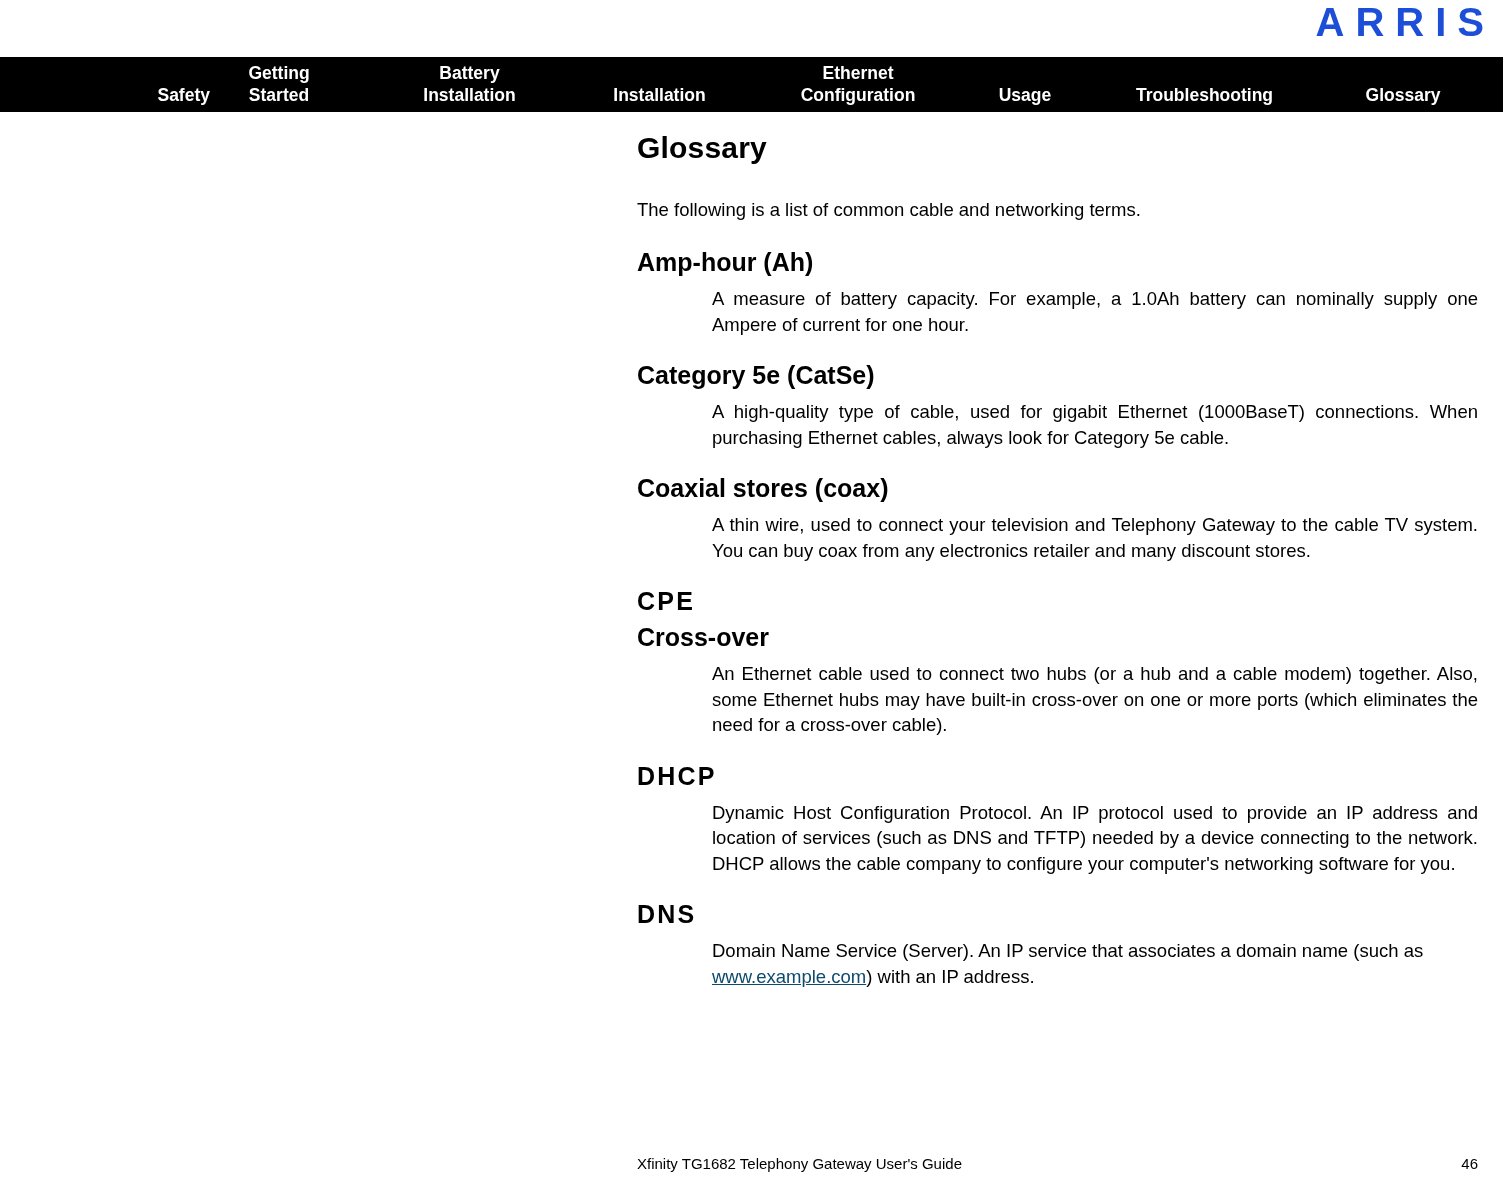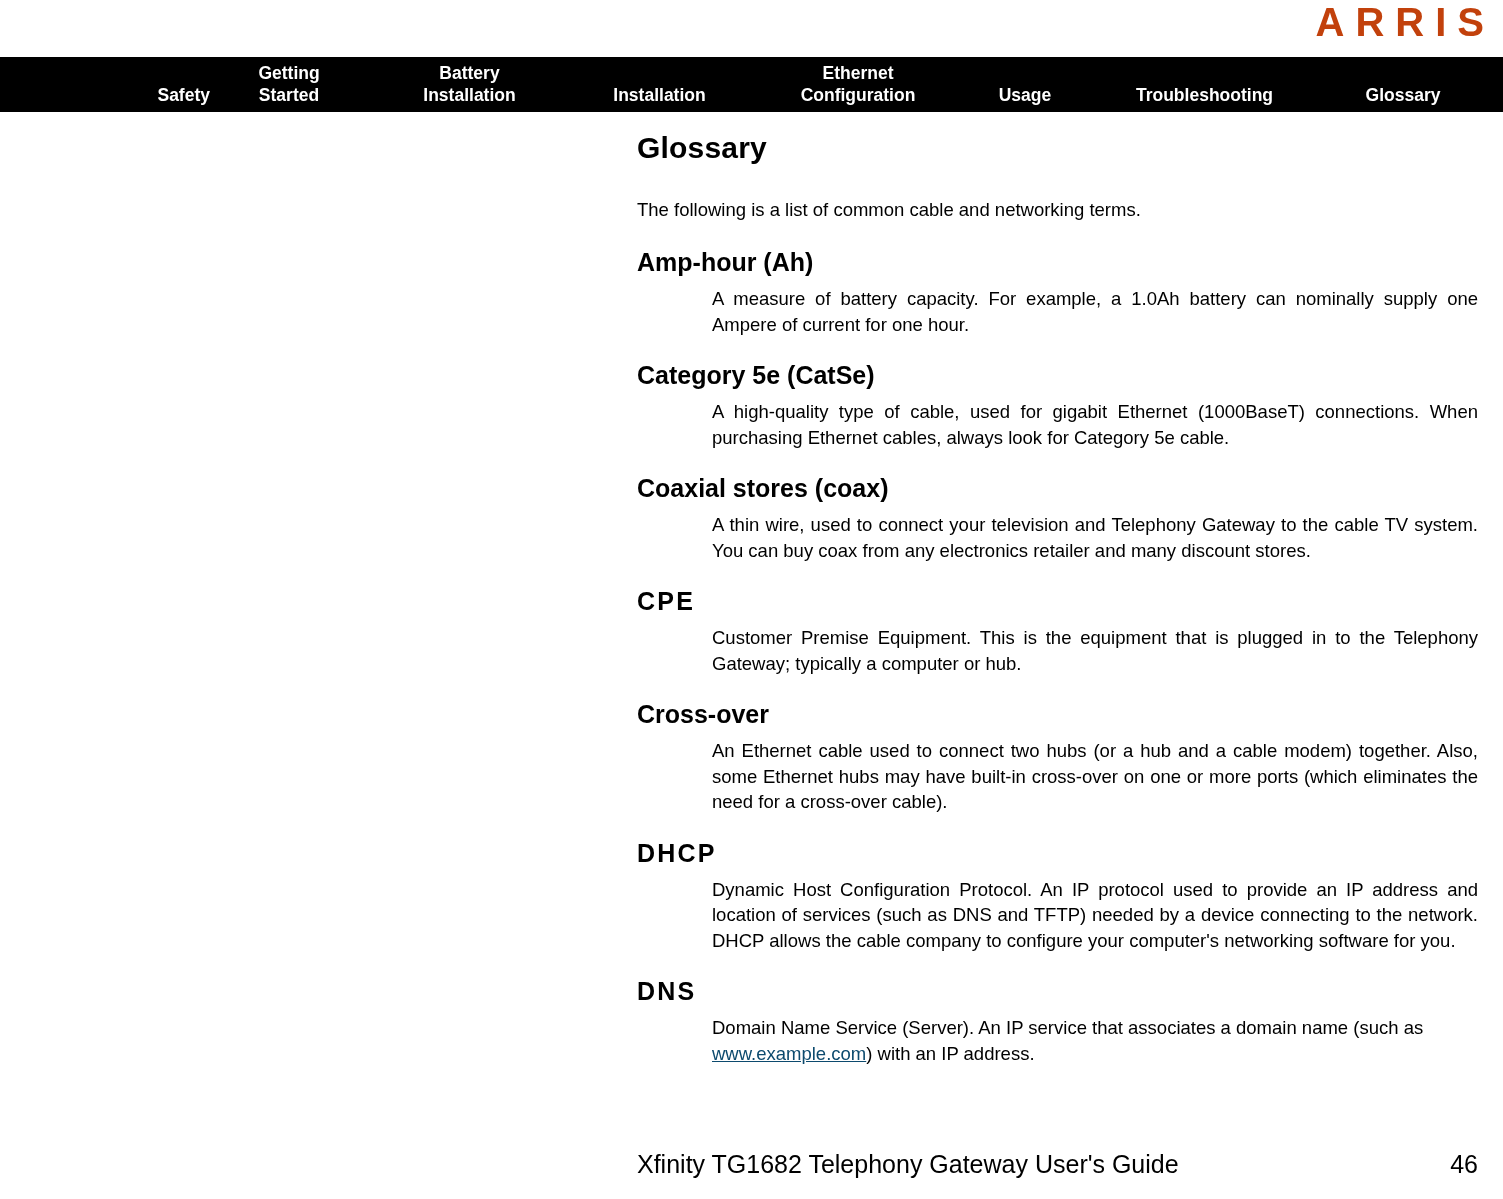--- a/index.html
+++ b/index.html
@@ -20,21 +20,21 @@
   
   .brand {
     position: absolute;
     top: 0px;
     right: 8px;
     font-family: "Liberation Sans", sans-serif;
     font-weight: bold;
     font-size: 40px;
     letter-spacing: 11px;
     line-height: 44px;
-    color: #c2410c;
+    color: #1d4ed8;
     white-space: nowrap;
   }
 
   
   .navbar {
     position: absolute;
     left: 0;
     top: 57px;
     width: 1503px;
     height: 55px;
@@ -100,52 +100,51 @@
 
   
   .footer {
     position: absolute;
     left: 637px;
     top: 1152px;
     width: 841px;
     display: flex;
     justify-content: space-between;
     align-items: baseline;
-    font-size: 25px;
+    font-size: 15px;
     line-height: 24px;
   }
 </style>
 </head>
 <body>
 
 <div class="brand">ARRIS</div>
 
 <nav class="navbar" id="navbar">
     <div class="nav-item" style="left: 0px; width: 210px; text-align: right;"><span>Safety</span></div>
-    <div class="nav-item" style="left: 214px; width: 150px;"><span>Getting</span><span>Started</span></div>
+    <div class="nav-item" style="left: 204px; width: 150px;"><span>Getting</span><span>Started</span></div>
     <div class="nav-item" style="left: 372px; width: 195px; margin-top: 45px;"><span>Battery</span><span>Installation</span></div>
     <div class="nav-item" style="left: 572px; width: 175px;"><span>&nbsp;</span><span>Installation</span></div>
     <div class="nav-item" style="left: 748px; width: 220px;"><span>Ethernet</span><span>Configuration</span></div>
     <div class="nav-item" style="left: 960px; width: 130px;"><span>&nbsp;</span><span>Usage</span></div>
     <div class="nav-item" style="left: 1092px; width: 225px;"><span>&nbsp;</span><span>Troubleshooting</span></div>
     <div class="nav-item" style="left: 1318px; width: 170px;"><span>&nbsp;</span><span>Glossary</span></div>
   </nav>
 
 <main class="content">
   <h1 class="page-title">Glossary</h1>
   <p class="intro">The following is a list of common cable and networking terms.</p>
   <div id="entries">
       <div class="term">Amp-hour (Ah)</div>
       <p class="def">A measure of battery capacity. For example, a 1.0Ah battery can nominally supply one Ampere of current for one hour.</p>
       <div class="term">Category 5e (CatSe)</div>
       <p class="def">A high-quality type of cable, used for gigabit Ethernet (1000BaseT) connections. When purchasing Ethernet cables, always look for Category 5e cable.</p>
       <div class="term">Coaxial stores (coax)</div>
       <p class="def">A thin wire, used to connect your television and Telephony Gateway to the cable TV system. You can buy coax from any electronics retailer and many discount stores.</p>
       <div class="term spaced">CPE</div>
-      <p class="def">Customer Premise Equipment. This is the equipment that is plugged in to the Telephony Gateway; typically a computer or hub.</p>
       <div class="term">Cross-over</div>
       <p class="def">An Ethernet cable used to connect two hubs (or a hub and a cable modem) together. Also, some Ethernet hubs may have built-in cross-over on one or more ports (which eliminates the need for a cross-over cable).</p>
       <div class="term spaced">DHCP</div>
       <p class="def">Dynamic Host Configuration Protocol. An IP protocol used to provide an IP address and location of services (such as DNS and TFTP) needed by a device connecting to the network. DHCP allows the cable company to configure your computer's networking software for you.</p>
       <div class="term spaced">DNS</div>
       <p class="def ragged"><span>Domain Name Service (Server). An IP service that associates a domain name (such as </span><a class="link" href="#">www.example.com</a><span>) with an IP address.</span></p>
     </div>
 </main>
 
 <div class="footer">

